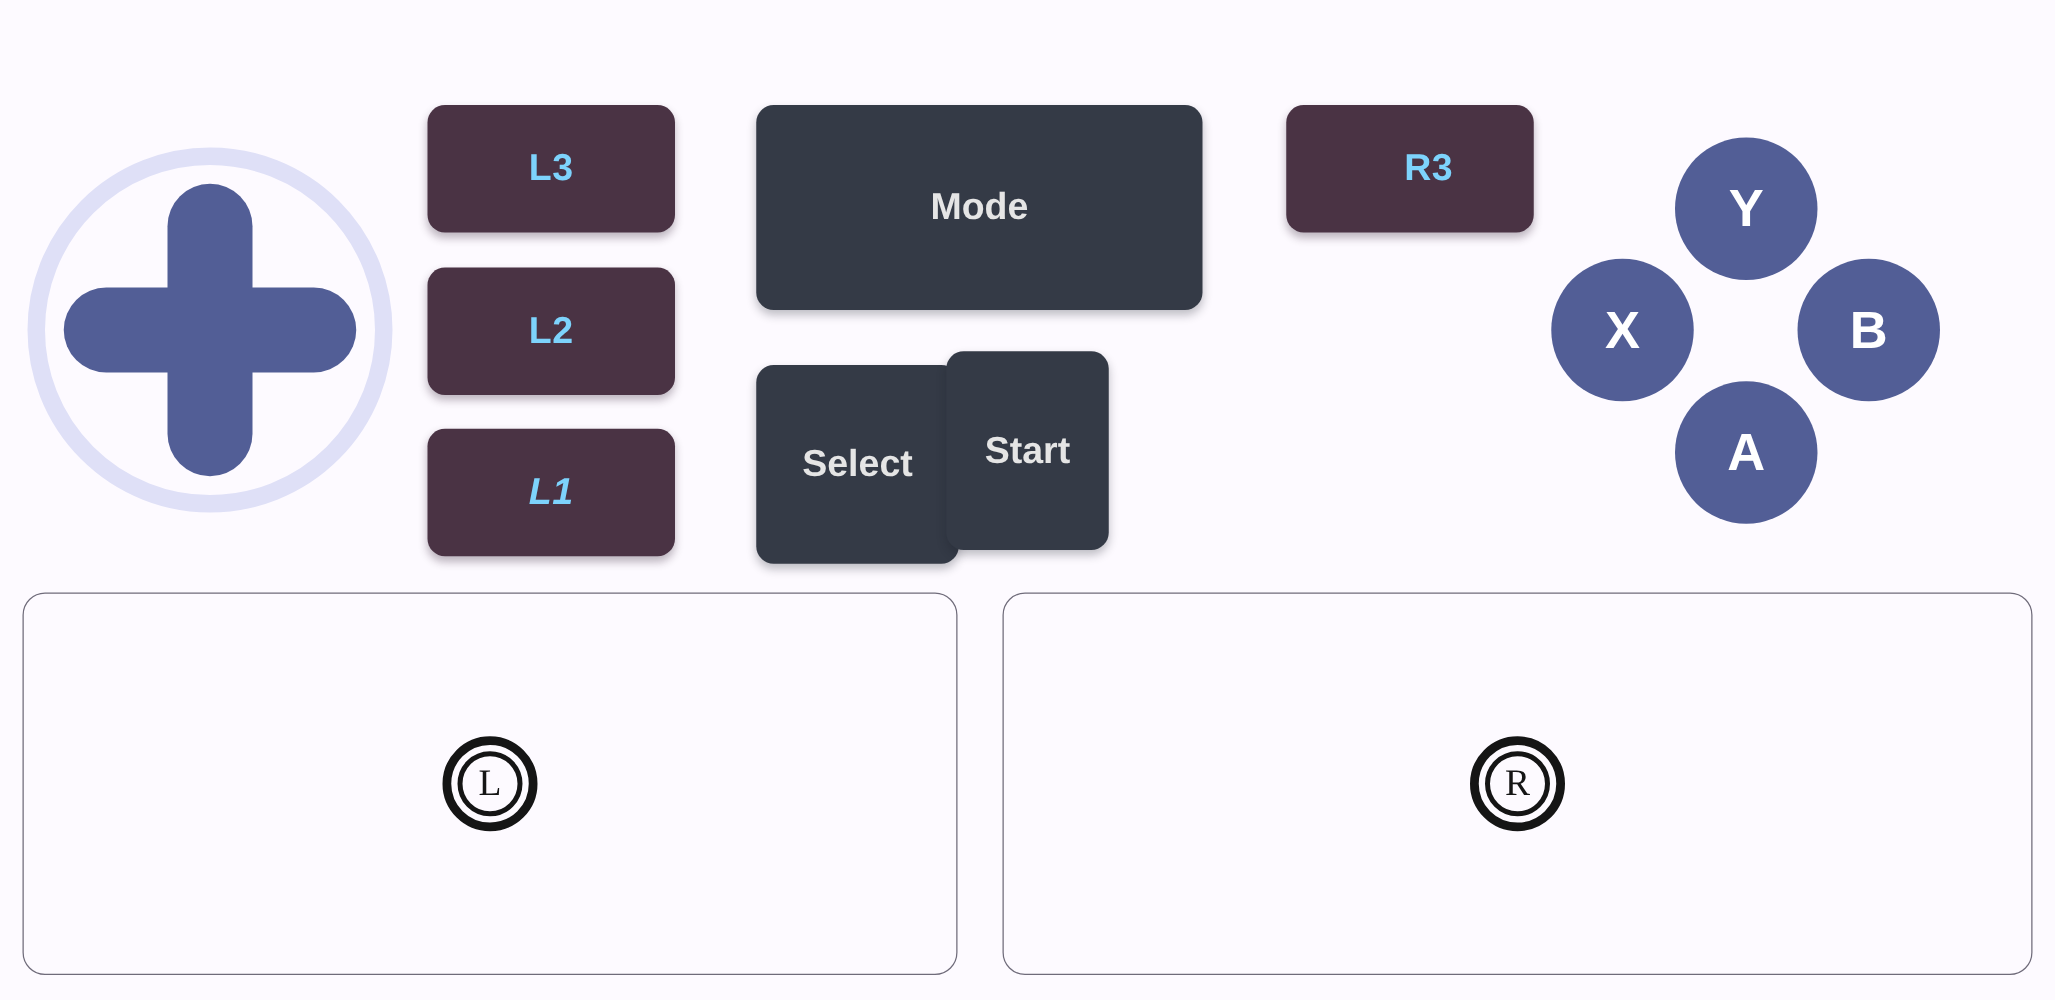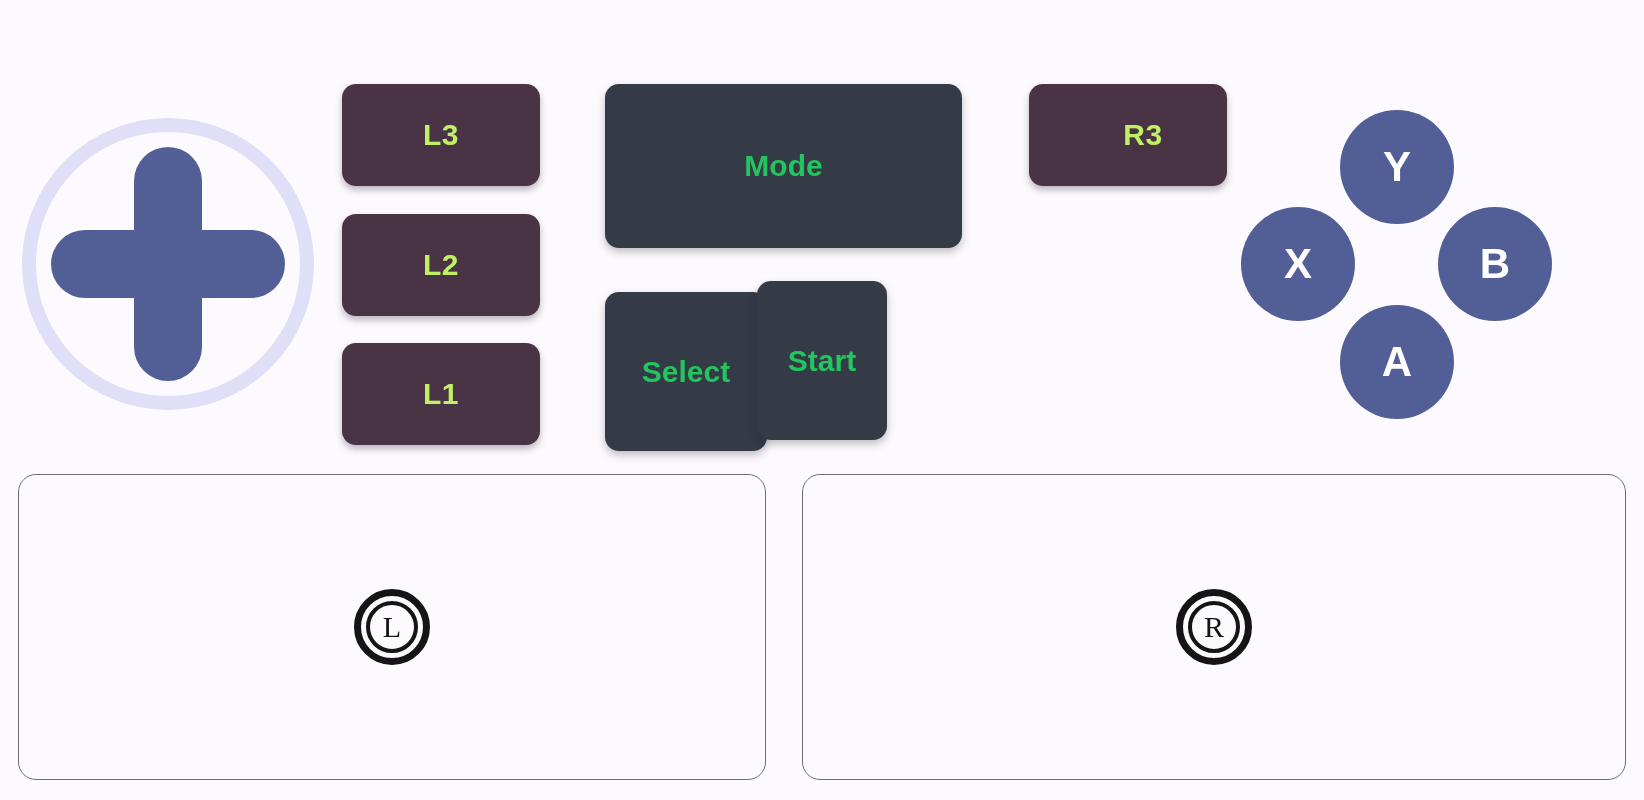--- a/index.html
+++ b/index.html
@@ -57,46 +57,46 @@
     margin-top:-34px;
   }
 
   
   .shoulder-btn {
     position:absolute;
     display:flex;
     align-items:center;
     justify-content:center;
     background:#4a3344;
-    color:#bef264;
+    color:#7dd3fc;
     border-radius:14px;
     font-size:30px;
     font-weight:bold;
     letter-spacing:0.5px;
     box-shadow:0 4px 7px rgba(40,20,40,0.30);
     border:none;
     cursor:pointer;
     user-select:none;
   }
 
   .left-shoulder  { left:342px; width:198px; }
   .right-shoulder { left:1029px; width:198px;padding-left:30px; }
 
   .row-3 { top:84px;  height:102px; }
   .row-2 { top:214px; height:102px; }
-  .row-1 { top:343px; height:102px; }
+  .row-1 { top:343px; height:102px;font-style:italic; }
 
   
   .center-btn {
     position:absolute;
     display:flex;
     align-items:center;
     justify-content:center;
     background:#343a46;
-    color:#22c55e;
+    color:#e5e5e5;
     border-radius:14px;
     font-size:30px;
     font-weight:bold;
     box-shadow:0 4px 8px rgba(25,28,38,0.28);
     border:none;
     cursor:pointer;
     user-select:none;
   }
 
   #btn-mode {

